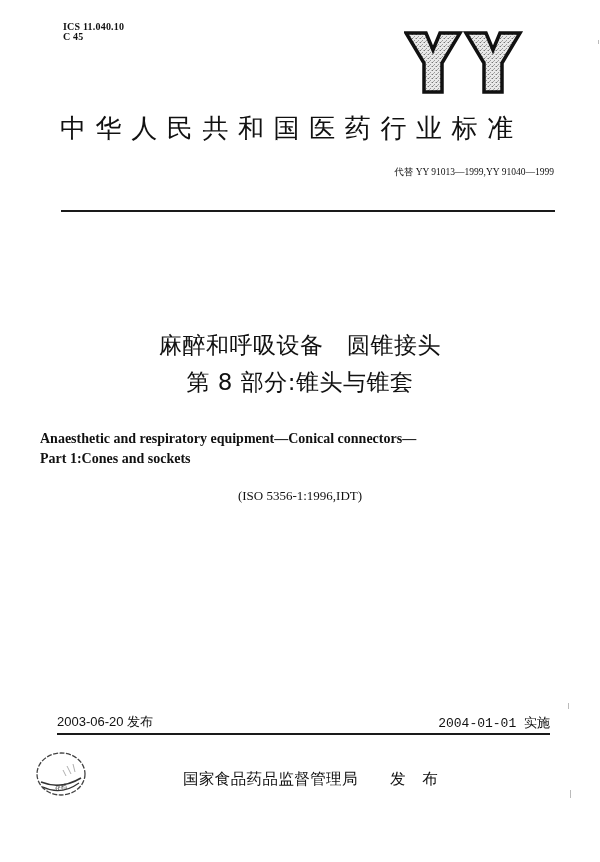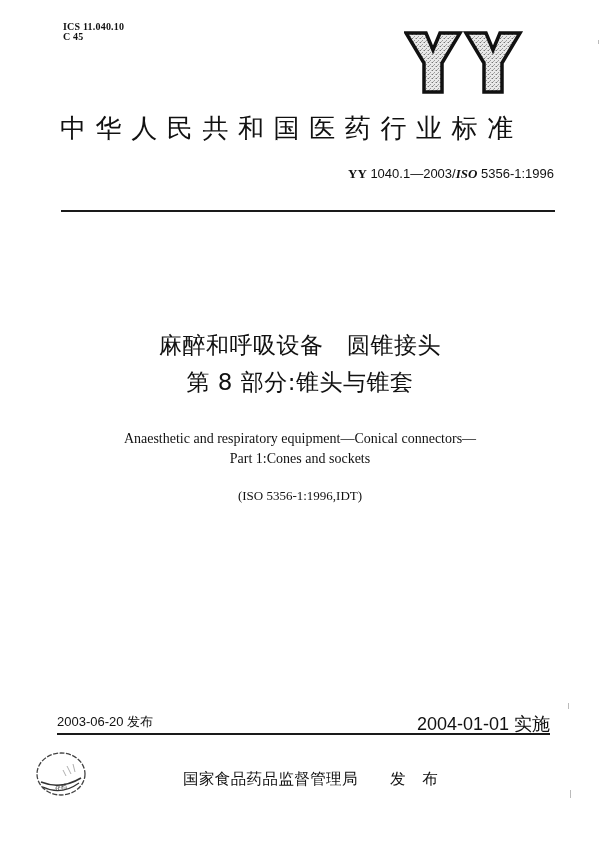--- a/index.html
+++ b/index.html
@@ -88,23 +88,23 @@
       line-height: 30px;
       white-space: pre;
       letter-spacing: 0.5px;
     }
     .cn-title.l1 { top: 330px; }
     .cn-title.l2 { top: 367px; }
 
     
     .en-title {
       left: 40px; width: 520px;
-      text-align: center;
-      font-family: "Liberation Serif", serif;
-      font-weight: normal;
+      text-align: left;
+      font-family: "Liberation Serif", serif;
+      font-weight: bold;
       font-size: 14px;
       line-height: 18px;
       white-space: nowrap;
     }
     .en-title.l1 { top: 430px; }
     .en-title.l2 { top: 450px; }
 
     .equiv {
       left: 40px; width: 520px; top: 488px;
       text-align: center;
@@ -117,22 +117,22 @@
     
     .date-left {
       left: 57px; top: 713px;
       font-family: Liberation Sans, sans-serif;
       font-size: 13px;
       line-height: 18px;
       white-space: nowrap;
     }
     .date-right {
       right: 50px; top: 715px;
-      font-family: Liberation Sans, sans-serif;
-      font-size: 18px;
+      font-family: Liberation Mono, monospace;
+      font-size: 13px;
       line-height: 18px;
       white-space: nowrap;
       text-align: right;
     }
 
     
     .stamp {
       left: 33px; top: 748px;
       width: 56px; height: 52px;
     }
@@ -176,21 +176,21 @@
       </pattern>
     </defs>
     <path d="M2 7 L22 7 L29 24 L36 7 L56 7 L38 37 L38 66 L20 66 L20 37 Z" fill="url(#grain)" stroke="#111" stroke-width="3.5" stroke-linejoin="miter"></path>
     <path d="M62 7 L82 7 L89 24 L96 7 L116 7 L98 37 L98 66 L80 66 L80 37 Z" fill="url(#grain)" stroke="#111" stroke-width="3.5" stroke-linejoin="miter"></path>
   </svg>
 </div>
 
 <div class="abs main-heading">中华人民共和国医药行业标准</div>
 
 <div class="abs std-number">
-  <div class="num"><span class="yy">YY</span><span> 1040.1—2003/</span><span class="iso">ISO</span><span> 5356-1:1996</span></div>
+  <div class="replaces">代替 YY 91013—1999,YY 91040—1999</div>
 </div>
 
 <div class="abs rule rule-top"></div>
 
 <div class="abs cn-title l1">麻醉和呼吸设备   圆锥接头</div>
 <div class="abs cn-title l2">第 8 部分:锥头与锥套</div>
 
 <div class="abs en-title l1">Anaesthetic and respiratory equipment—Conical connectors—</div>
 <div class="abs en-title l2">Part 1:Cones and sockets</div>
 

